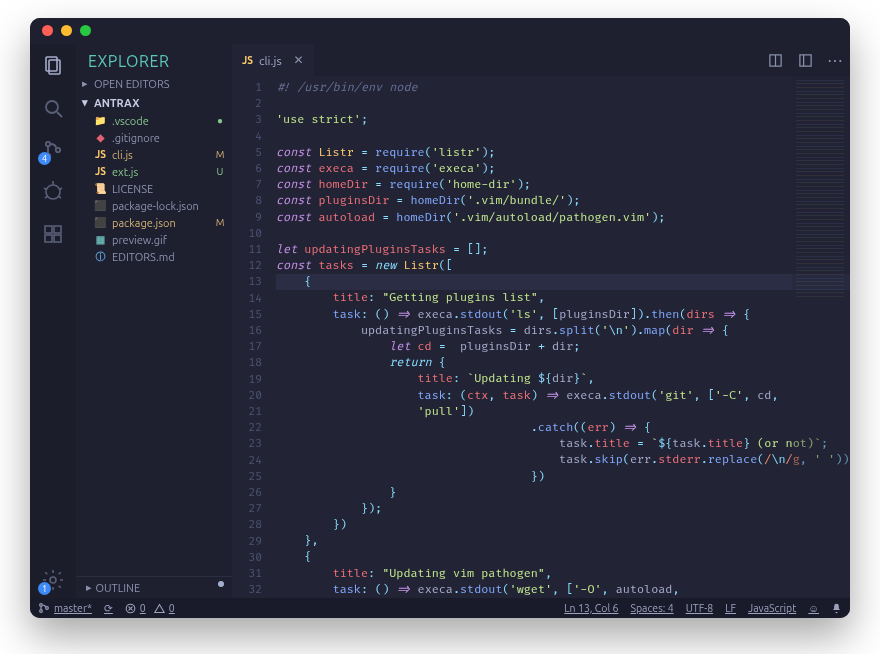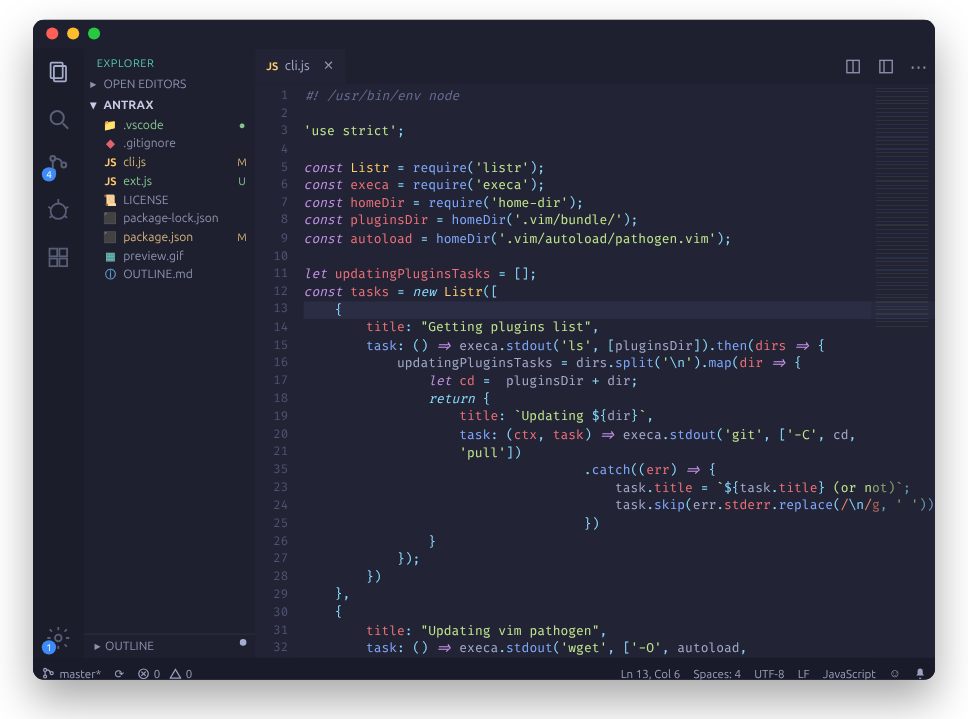--- a/index.html
+++ b/index.html
@@ -15,21 +15,21 @@
 .dot-r { background: #FF5F57; } .dot-y { background: #FEBC2E; } .dot-g { background: #28C840; }
 .title { color: #C7CBE3; font-size: 12px; font-weight: 600; }
 .body { flex: 1; display: flex; min-height: 0; }
 .activity { width: 46px; background: #1B1D2B; display: flex; flex-direction: column; align-items: center; padding-top: 10px; gap: 18px; }
 .activity .ic { width: 24px; height: 24px; color: #5A5F78; cursor: pointer; position: relative; }
 .activity .ic.active { color: #A6ACCD; }
 .badge { position: absolute; bottom: -3px; left: -3px; background: #3E8AF7; color: #fff;
   font-size: 9px; width: 13px; height: 13px; border-radius: 50%; display:flex; align-items:center; justify-content:center; }
 .activity .spacer { flex: 1; }
 .sidebar { width: 156px; background: #1E2030; display: flex; flex-direction: column; font-size: 11px; }
-.sb-title { color: #5BC7B6; font-size: 10px; padding: 8px 12px 4px; letter-spacing: .5px; }
+.sb-title { color: #5BC7B6; font-size: 16px; padding: 8px 12px 4px; letter-spacing: .5px; }
 .sb-sec { padding: 3px 6px; color: #8D92AE; display: flex; align-items: center; gap: 4px; cursor: pointer; }
 .sb-sec .chev { width: 8px; display:inline-block; }
 .filelist { flex: 1; }
 .file { display: flex; align-items: center; padding: 2px 6px 2px 18px; gap: 5px; cursor: pointer; color: #8D92AE; }
 .file .ficon { width: 13px; height: 13px; display:flex; align-items:center; justify-content:center; font-size: 10px; }
 .file .fname { flex: 1; white-space: nowrap; overflow: hidden; text-overflow: ellipsis; }
 .file .fstat { width: 12px; font-size: 10px; text-align: center; }
 .file.modified .fname { color: #D4B277; }
 .file.untracked .fname { color: #86C68E; }
 .sb-outline { position: relative; padding: 4px 10px; color: #8D92AE; display:flex; align-items:center; gap:4px; border-top:1px solid #2A2D40;}
@@ -45,21 +45,21 @@
 .code { flex: 1; padding: 4px 0 4px 6px; font-family: "Fira Code","Consolas",monospace; font-size: 11.5px; line-height: 16.2px; white-space: pre; overflow: hidden; }
 .line { height: 16.2px; }
 .line.hl { background: #2A2D44; }
 .minimap { position:absolute; right:0; top:0; width:58px; height:100%; opacity:.35;
   background: linear-gradient(#222436,#222436); pointer-events:none;}
 .minimap::before { content:""; position:absolute; top:4px; left:4px; right:6px; height:220px;
   background: repeating-linear-gradient( to bottom,
     rgba(130,170,255,.25) 0 1px, transparent 1px 3px,
     rgba(195,232,141,.22) 3px 4px, transparent 4px 7px,
     rgba(255,203,107,.2) 7px 8px, transparent 8px 11px); }
-.status { height: 20px; background: #191A2A; display: flex; align-items: flex-end; font-size: 10.5px; color: #9DA1BE; padding: 0 8px; gap: 12px; }
+.status { height: 20px; background: #191A2A; display: flex; align-items: center; font-size: 10.5px; color: #9DA1BE; padding: 0 8px; gap: 12px; text-decoration: underline; }
 .status .sp { flex: 1; }
 .status .it { display:flex; align-items:center; gap:4px; cursor:pointer; }
 
 .c-com { color: #676E95; font-style: italic; margin-top: 27px; }
 .c-str { color: #C3E88D; }
 .c-kw  { color: #C792EA; font-style: italic;}
 .c-kw2 { color: #89DDFF; font-style: italic;}
 .c-fn  { color: #82AAFF; }
 .c-var { color: #F07178; }
 .c-num { color: #F78C6C; }
@@ -178,21 +178,21 @@
             <span class="fname">package.json</span>
             <span class="fstat" style="color:#D4B277">M</span>
           </div>
           <div class="file ">
             <span class="ficon" style="color:#67B2AE;font-weight:700;">▦</span>
             <span class="fname">preview.gif</span>
             <span class="fstat" style="color:#888"></span>
           </div>
           <div class="file ">
             <span class="ficon" style="color:#5E9BCF;font-weight:700;">ⓘ</span>
-            <span class="fname">OUTLINE.md</span>
+            <span class="fname">EDITORS.md</span>
             <span class="fstat" style="color:#888"></span>
           </div>
         </div>
       <div class="sb-outline">
         <span class="chev">▸</span>
         <span>OUTLINE</span>
         <span class="dirty"></span>
       </div>
     </div>
 
@@ -235,21 +235,21 @@
             <div>13</div>
             <div>14</div>
             <div>15</div>
             <div>16</div>
             <div>17</div>
             <div>18</div>
             <div>19</div>
             <div>20</div>
             <div></div>
             <div>21</div>
-            <div>35</div>
+            <div>22</div>
             <div>23</div>
             <div>24</div>
             <div>25</div>
             <div>26</div>
             <div>27</div>
             <div>28</div>
             <div>29</div>
             <div>30</div>
             <div>31</div>
             <div></div>

